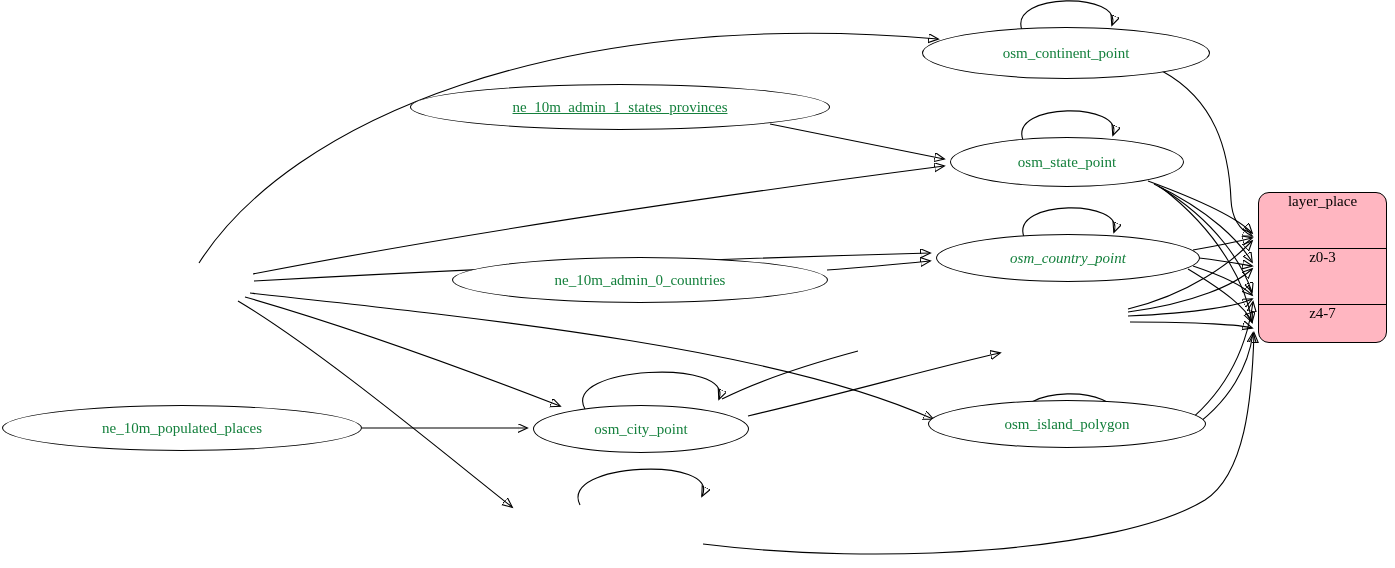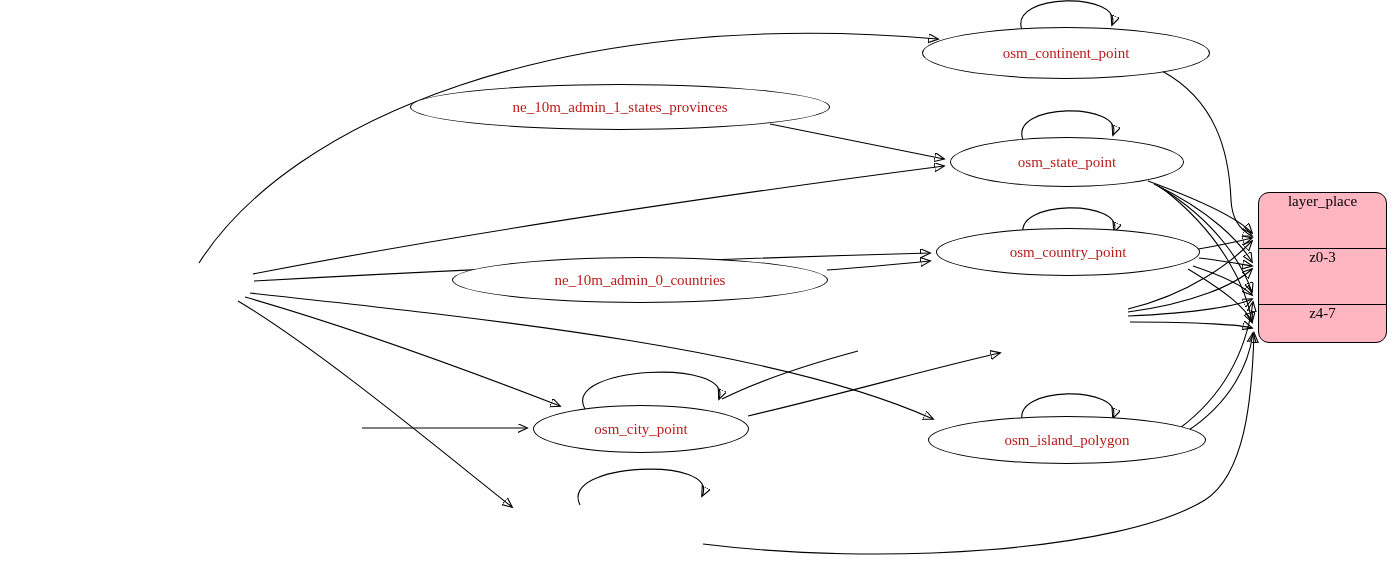--- a/index.html
+++ b/index.html
@@ -11,21 +11,21 @@
     overflow:hidden;
   }
   #edges{position:absolute;left:0;top:0;width:1395px;height:568px;}
   #edges path{fill:none;stroke:#000;stroke-width:1.1px;}
   .node{
     position:absolute;
     display:flex;align-items:center;justify-content:center;
     border:1.2px solid #000;
     border-radius:50%;
     background:#ffffff;
-    font-size:15px;color:#b91c1c;
+    font-size:15px;color:#15803d;
     white-space:nowrap;
     box-sizing:border-box;
   }
   .record{
     position:absolute;
     border:1.4px solid #000;
     border-radius:11px;
     background:#ffb6c1;
     box-sizing:border-box;
     display:flex;flex-direction:column;
@@ -82,46 +82,49 @@
         <path d="M 1023,140 C 1009,102 1125,102 1113,135" stroke="#000000" marker-end="url(#arrowhead)"></path>
         <path d="M 1024,237 C 1010,199 1126,199 1114,232" stroke="#000000" marker-end="url(#arrowhead)"></path>
         <path d="M 585,409 C 560,366 735,358 719,399" stroke="#000000" marker-end="url(#arrowhead)"></path>
         <path d="M 858,351 C 795,368 748,386 722,399" stroke="#000000"></path>
         <path d="M 1023,423 C 1009,385 1125,385 1113,418" stroke="#000000" marker-end="url(#arrowhead)"></path>
         <path d="M 580,505 C 558,462 722,456 702,496" stroke="#000000" marker-end="url(#arrowhead)"></path>
       </g>
   </svg>
 
 
-  <div class="node" style="left:410px;top:84px;width:420px;height:46px;">
+  <div class="node" style="left:410px;top:84px;width:420px;height:46px;text-decoration:underline;">
     <span>ne_10m_admin_1_states_provinces</span>
   </div>
 
   <div class="node" style="left:452px;top:257px;width:376px;height:46px;">
     <span>ne_10m_admin_0_countries</span>
   </div>
 
+  <div class="node" style="left:2px;top:405px;width:360px;height:46px;">
+    <span>ne_10m_populated_places</span>
+  </div>
 
   <div class="node" style="left:922px;top:27px;width:288px;height:52px;">
     <span>osm_continent_point</span>
   </div>
 
   <div class="node" style="left:950px;top:137px;width:234px;height:50px;">
     <span>osm_state_point</span>
   </div>
 
-  <div class="node" style="left:936px;top:228px;width:264px;height:48px;">
+  <div class="node" style="left:936px;top:234px;width:264px;height:48px;font-style:italic;">
     <span>osm_country_point</span>
   </div>
 
   <div class="node" style="left:533px;top:405px;width:216px;height:48px;">
     <span>osm_city_point</span>
   </div>
 
-  <div class="node" style="left:928px;top:416px;width:278px;height:48px;">
+  <div class="node" style="left:928px;top:400px;width:278px;height:48px;">
     <span>osm_island_polygon</span>
   </div>
 
 
   <div class="record" style="left:1258px;top:192px;width:129px;height:151px;">
     <div class="row">
       <span>layer_place</span>
     </div>
     <div class="row">
       <span>z0-3</span>

